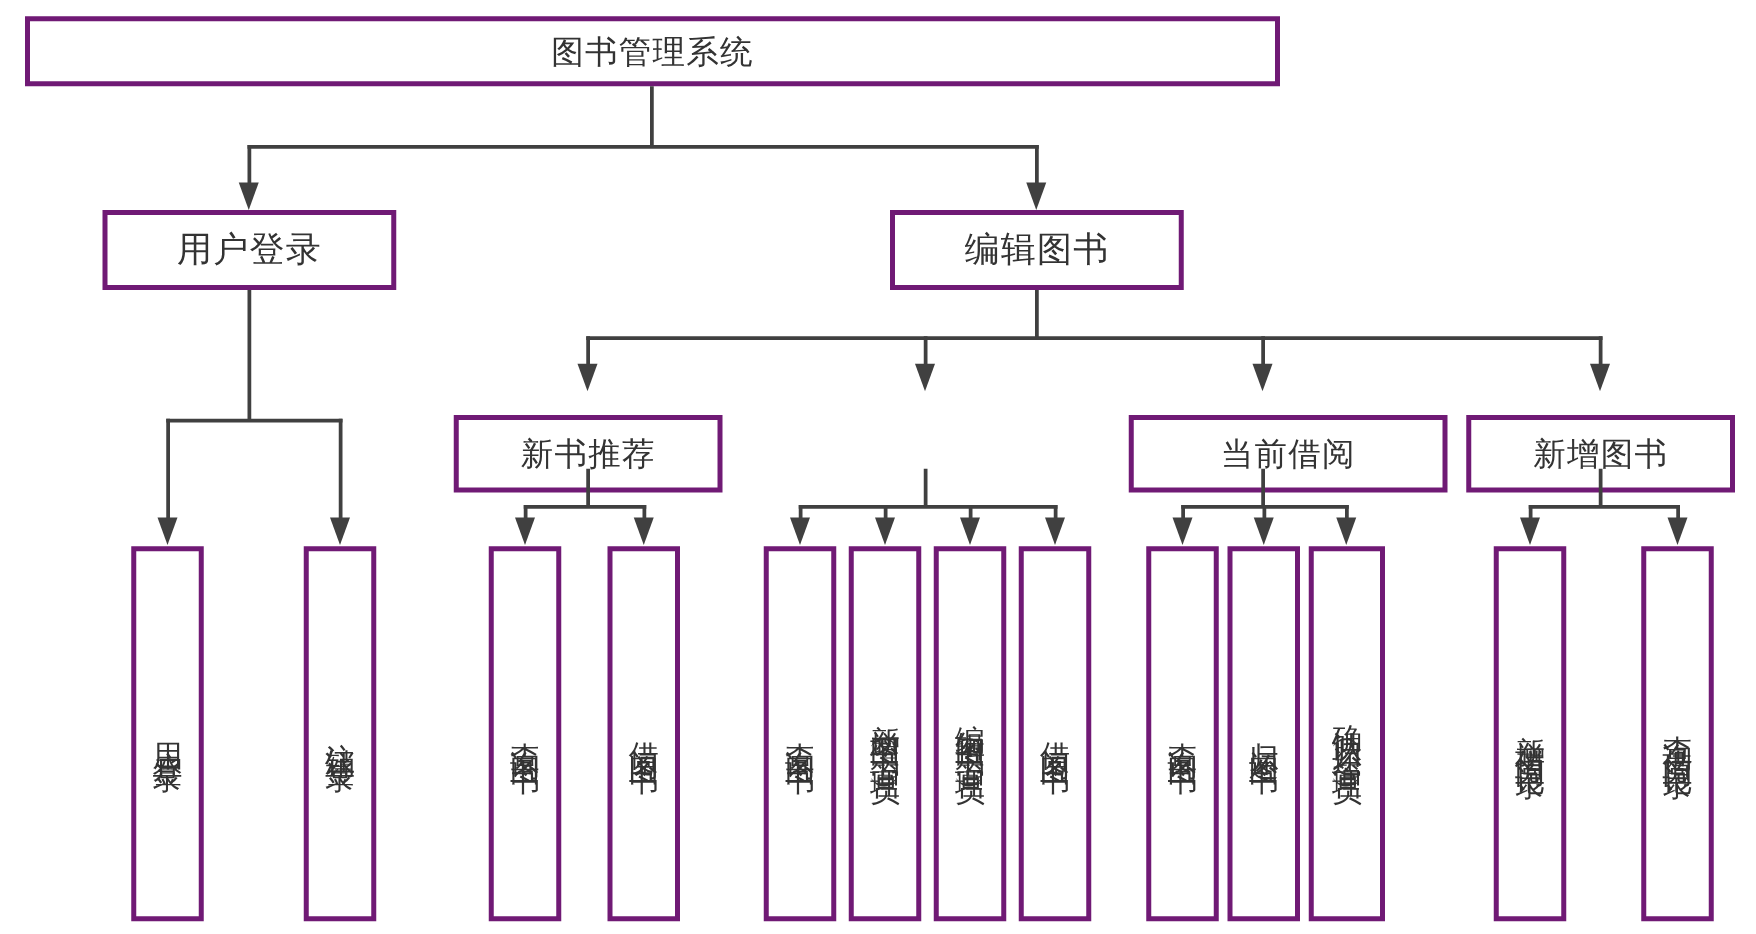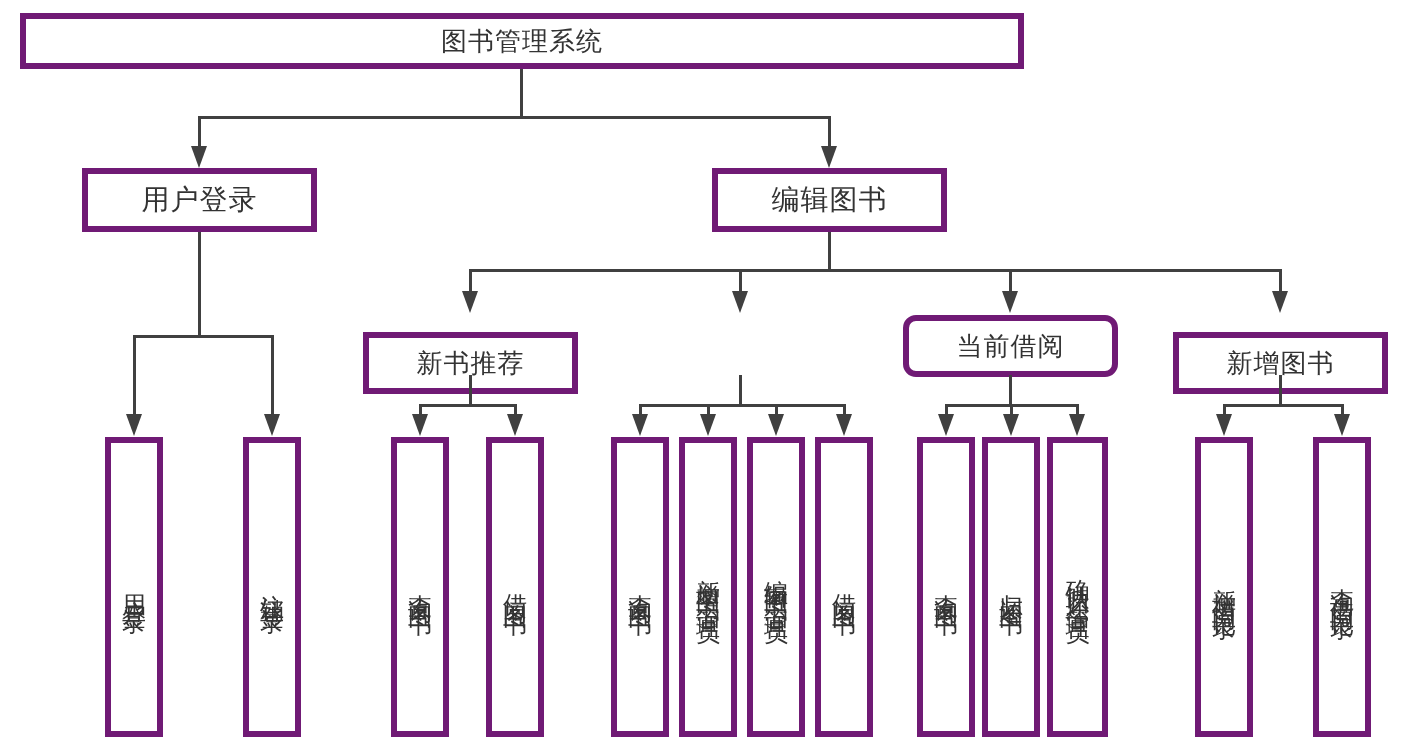--- a/index.html
+++ b/index.html
@@ -7,21 +7,21 @@
     position:relative;
     width:1405px; height:747px;
     background:#ffffff;
     font-family:"DejaVu Sans","Liberation Sans",sans-serif;
     color:#333333;
     overflow:hidden;
   }
   .box {
     position:absolute;
     box-sizing:border-box;
-    border:6px solid #701a75;
+    border:4px solid #701a75;
     background:#ffffff;
     display:flex; align-items:center; justify-content:center;
     text-align:left;
   }
   .hd-root { font-size:26px; letter-spacing:1px; }
   .hd-l2   { font-size:28px; letter-spacing:1px; }
   .hd-l3   { font-size:26px; letter-spacing:1px;margin-top:19px; }
   .vbox    { }
   .vtext {
     writing-mode:vertical-rl;
@@ -65,21 +65,21 @@
 
   <div class="box hd-l2" style="left:712px; top:168px; width:235px; height:64px;">
     <span>编辑图书</span>
   </div>
 
   <div class="box hd-l3" style="left:363px; top:313px; width:215px; height:62px;">
     <span>新书推荐</span>
   </div>
 
 
-  <div class="box hd-l3" style="left:903px; top:296px; width:215px; height:62px;border-radius:13px;">
+  <div class="box hd-l3" style="left:903px; top:313px; width:255px; height:62px;">
     <span>当前借阅</span>
   </div>
 
   <div class="box hd-l3" style="left:1173px; top:313px; width:215px; height:62px;">
     <span>新增图书</span>
   </div>
 
   <div class="box vbox" style="left:105px; top:437px; width:58px; height:300px;">
     <span class="vtext">用户登录</span>
   </div>

